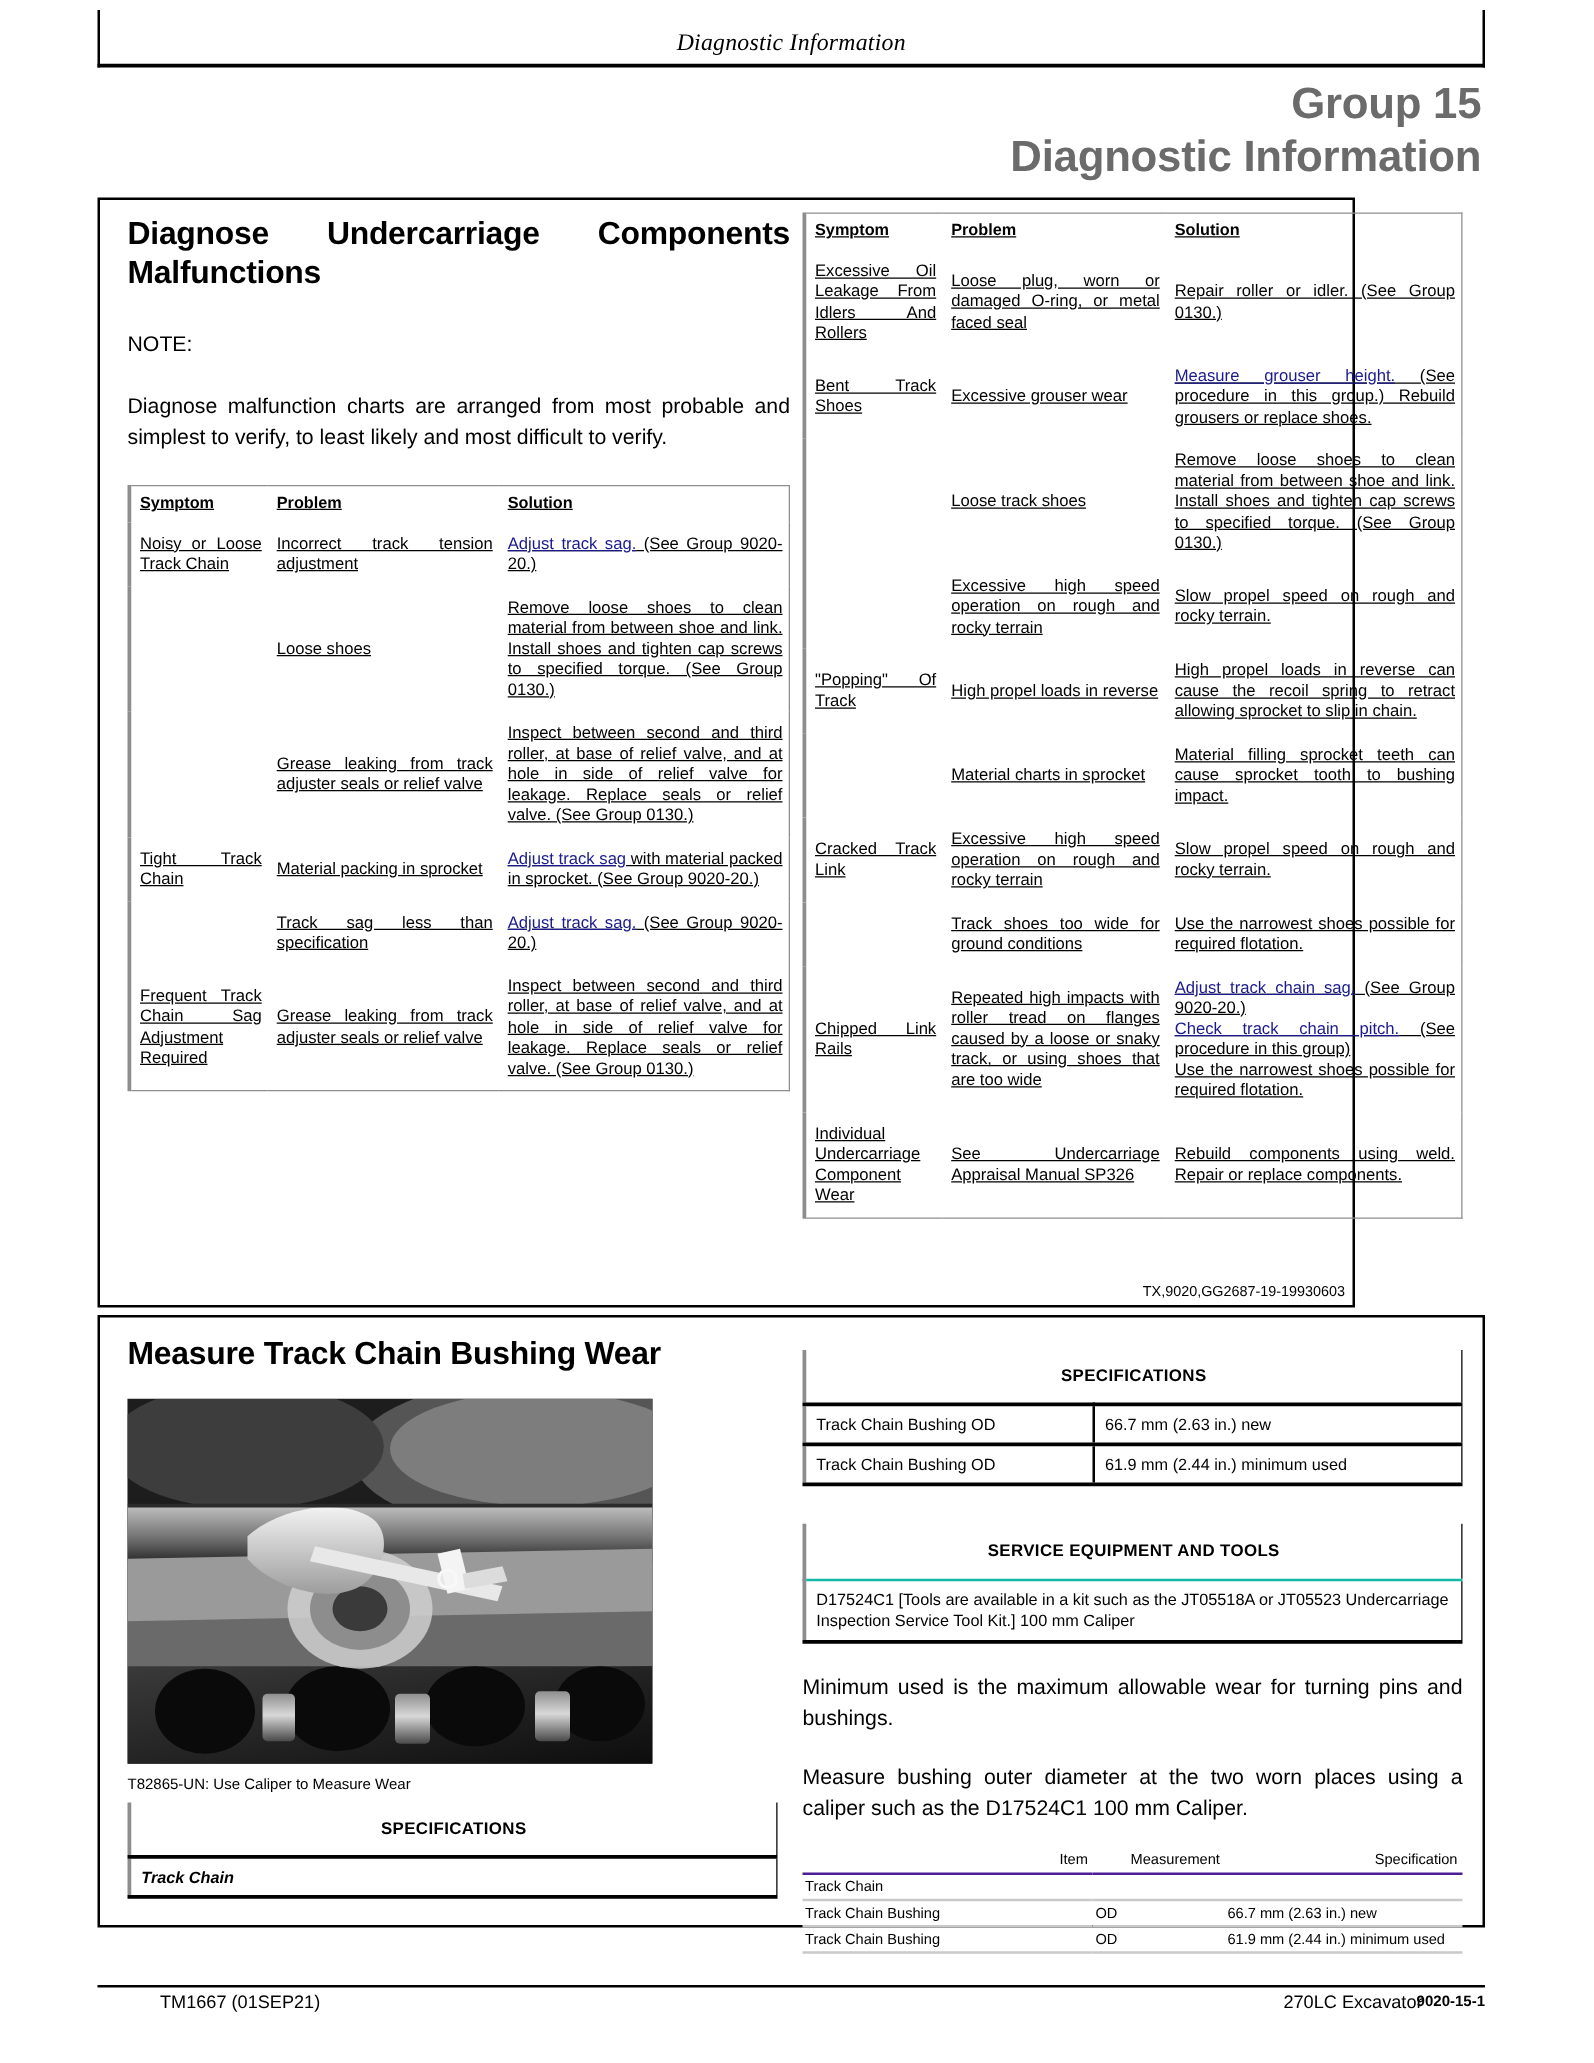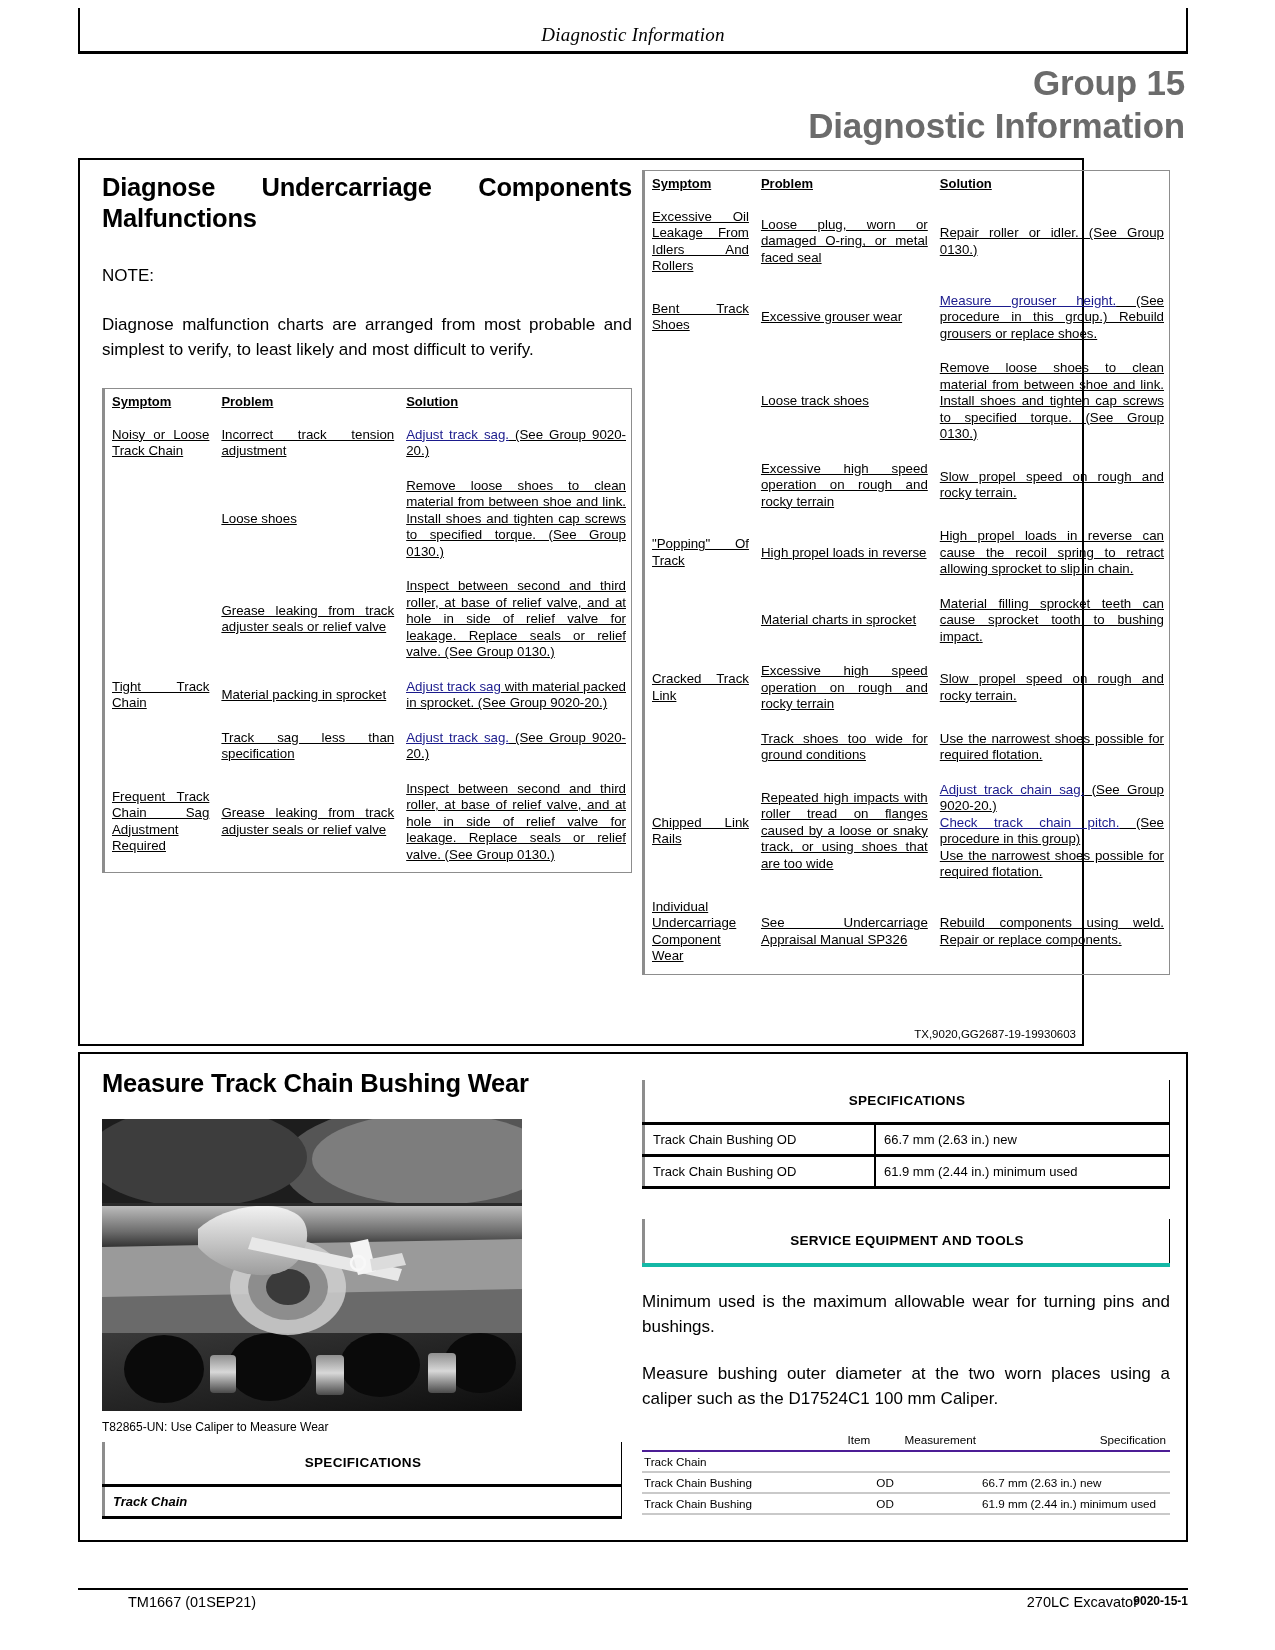--- a/index.html
+++ b/index.html
@@ -164,21 +164,21 @@
     border-collapse: collapse;
     margin-top: 30px;
     font-size: 13px;
     border-left: 3px solid #8d8d8d;
     border-right: 1px solid #000;
   }
   .toolbox .tb-title td {
     text-align: center; font-weight: bold; font-size: 13.5px;
     letter-spacing: .3px;
     padding: 14px 4px 15px;
-    border-bottom: 4px solid #14b8a6;
+    border-bottom: 2px solid #14b8a6;
   }
   .toolbox td.tb-body {
     padding: 6px 8px 7px;
     line-height: 17px;
     border-bottom: 3px solid #000;
   }
 
   .s2-para { font-size: 17px; line-height: 25px; margin-top: 22px; text-align: justify; }
 
   .itemtable {
@@ -437,20 +437,23 @@
         <td class="sp-c">61.9 mm (2.44 in.) minimum used</td>
       </tr>
     </tbody>
       </table>
 
     <table class="toolbox">
       <tbody>
           <tr class="tb-title">
         <td>SERVICE EQUIPMENT AND TOOLS</td>
       </tr>
+      <tr>
+        <td class="tb-body">D17524C1 [Tools are available in a kit such as the JT05518A or JT05523 Undercarriage Inspection Service Tool Kit.] 100 mm Caliper</td>
+      </tr>
     </tbody>
       </table>
 
     <div class="s2-para">Minimum used is the maximum allowable wear for turning pins and bushings.</div>
     <div class="s2-para">Measure bushing outer diameter at the two worn places using a caliper such as the D17524C1 100 mm Caliper.</div>
 
     <table class="itemtable" id="item-table">
       <thead>
         <tr>
           <th class="c1">Item</th>

